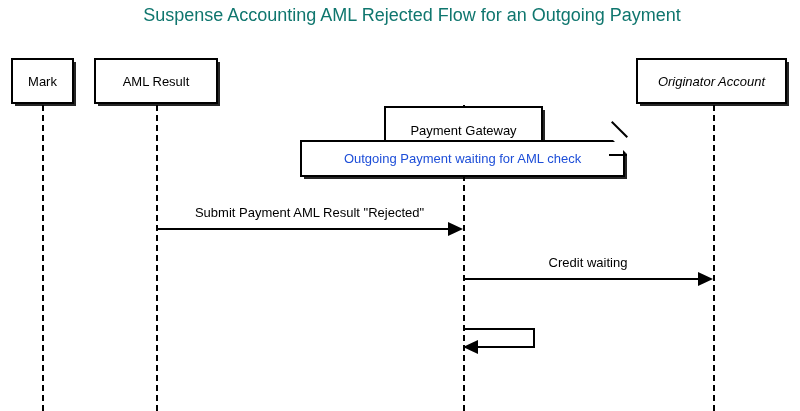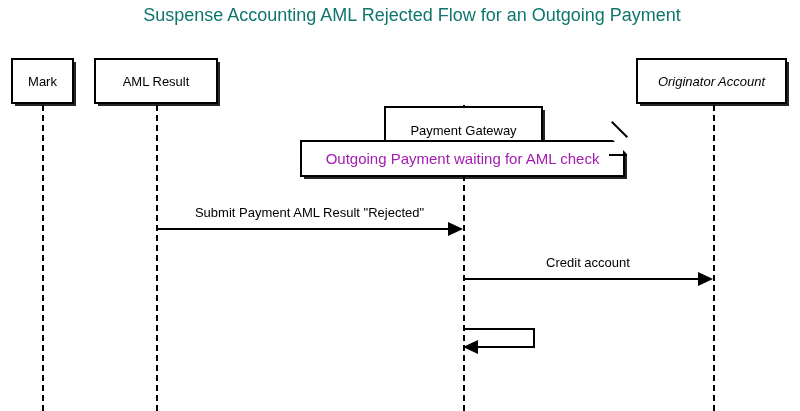--- a/index.html
+++ b/index.html
@@ -107,24 +107,24 @@
   }
   .note .note-text {
     position: absolute;
     left: 0;
     top: 0;
     width: 100%;
     height: 100%;
     display: flex;
     align-items: center;
     justify-content: center;
-    font-size: 15px;
+    font-size: 13px;
     line-height: 15px;
     white-space: nowrap;
-    color: #a21caf;
+    color: #1d4ed8;
   }
 
   
   .msg-line {
     position: absolute;
     height: 0;
     border-top: 2px solid #000000;
   }
   .msg-label {
     position: absolute;
@@ -191,21 +191,21 @@
     <div class="note-fold-cut"></div>
     <div class="note-fold-line"></div>
     <div class="note-fold-edge"></div>
     <div class="note-text">Outgoing Payment waiting for AML check</div>
   </div>
 
   <div class="msg-label" style="left:156px; top:205px; width:307px;">Submit Payment AML Result "Rejected"</div>
   <div class="msg-line" style="left:156px; top:228px; width:293px;"></div>
   <div class="arrow-head right" style="left:448px; top:222px;"></div>
 
-  <div class="msg-label" style="left:463px; top:255px; width:250px;">Credit account</div>
+  <div class="msg-label" style="left:463px; top:255px; width:250px;">Credit waiting</div>
   <div class="msg-line" style="left:463px; top:278px; width:236px;"></div>
   <div class="arrow-head right" style="left:698px; top:272px;"></div>
 
   <div class="self-seg h" style="left:463px; top:328px; width:72px;"></div>
   <div class="self-seg v" style="left:533px; top:328px; height:20px;"></div>
   <div class="self-seg h" style="left:478px; top:346px; width:57px;"></div>
   <div class="arrow-head left" style="left:463px; top:340px;"></div>
 
 </div>
 

